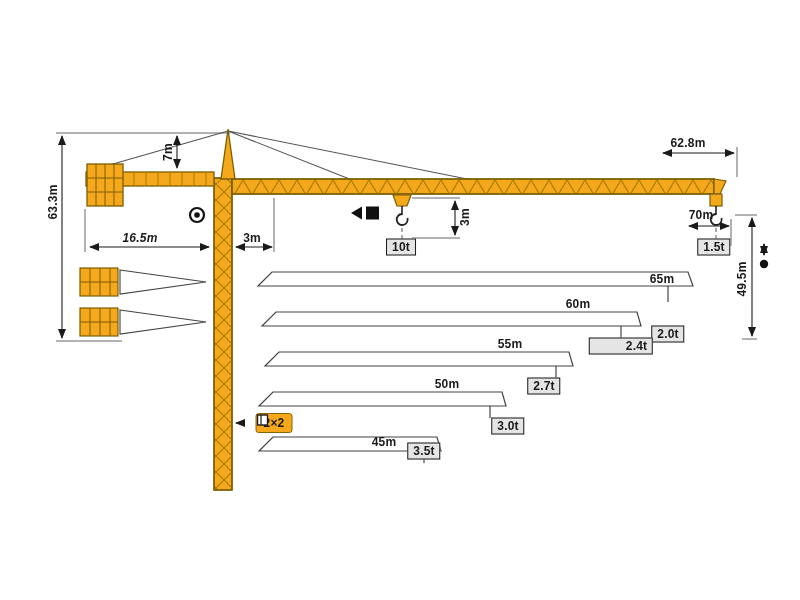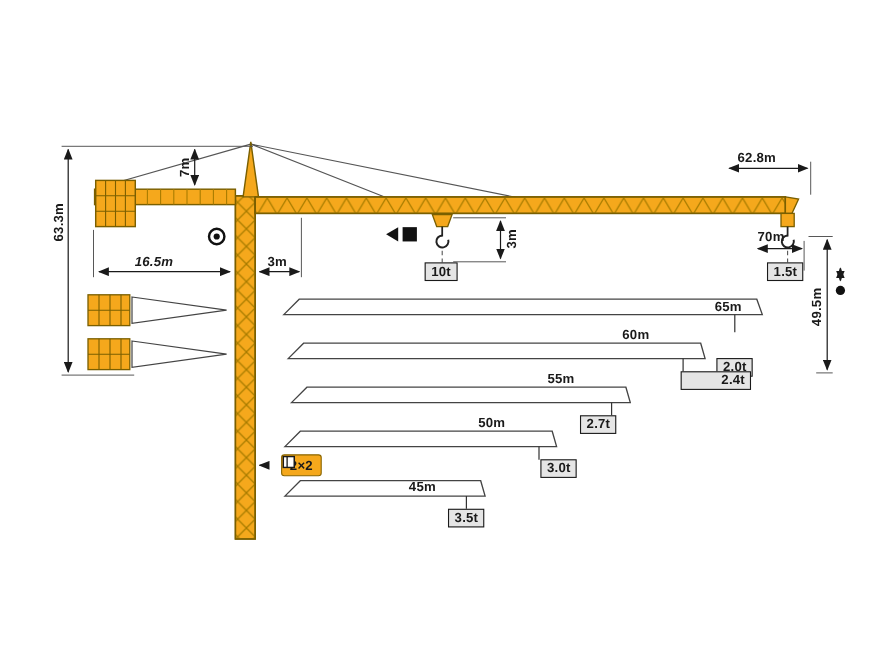--- a/index.html
+++ b/index.html
@@ -155,24 +155,24 @@
 <div class="lbl boxed" style="left:401px;top:247px;">10t</div>
 <div class="lbl boxed" style="left:714px;top:247px;">1.5t</div>
 
 <div class="lbl" style="left:662px;top:279px;">65m</div>
 <div class="lbl" style="left:578px;top:304px;">60m</div>
 <div class="lbl" style="left:510px;top:344px;">55m</div>
 <div class="lbl" style="left:447px;top:384px;">50m</div>
 <div class="lbl" style="left:384px;top:442px;text-align:right;">45m</div>
 
 <div class="lbl boxed" style="left:668px;top:310px;margin-top:24px;">2.0t</div>
-<div class="lbl boxed" style="left:651px;top:346px;padding-left:36px;">2.4t</div>
+<div class="lbl boxed" style="left:621px;top:346px;padding-left:36px;">2.4t</div>
 <div class="lbl boxed" style="left:544px;top:386px;">2.7t</div>
 <div class="lbl boxed" style="left:508px;top:426px;">3.0t</div>
-<div class="lbl boxed" style="left:424px;top:471px;">3.5t</div>
+<div class="lbl boxed" style="left:424px;top:451px;">3.5t</div>
 
 <div class="lbl reeving" style="left:274px;top:423px;">
   <svg width="12" height="12">
     <rect x="1" y="1" width="10" height="10" fill="#fff" stroke="#1a1a1a" stroke-width="1.4"></rect>
     <line x1="4.5" y1="1" x2="4.5" y2="11" stroke="#1a1a1a" stroke-width="1.2"></line>
   </svg>
   <span>2×2</span>
 </div>
 
 </div>

